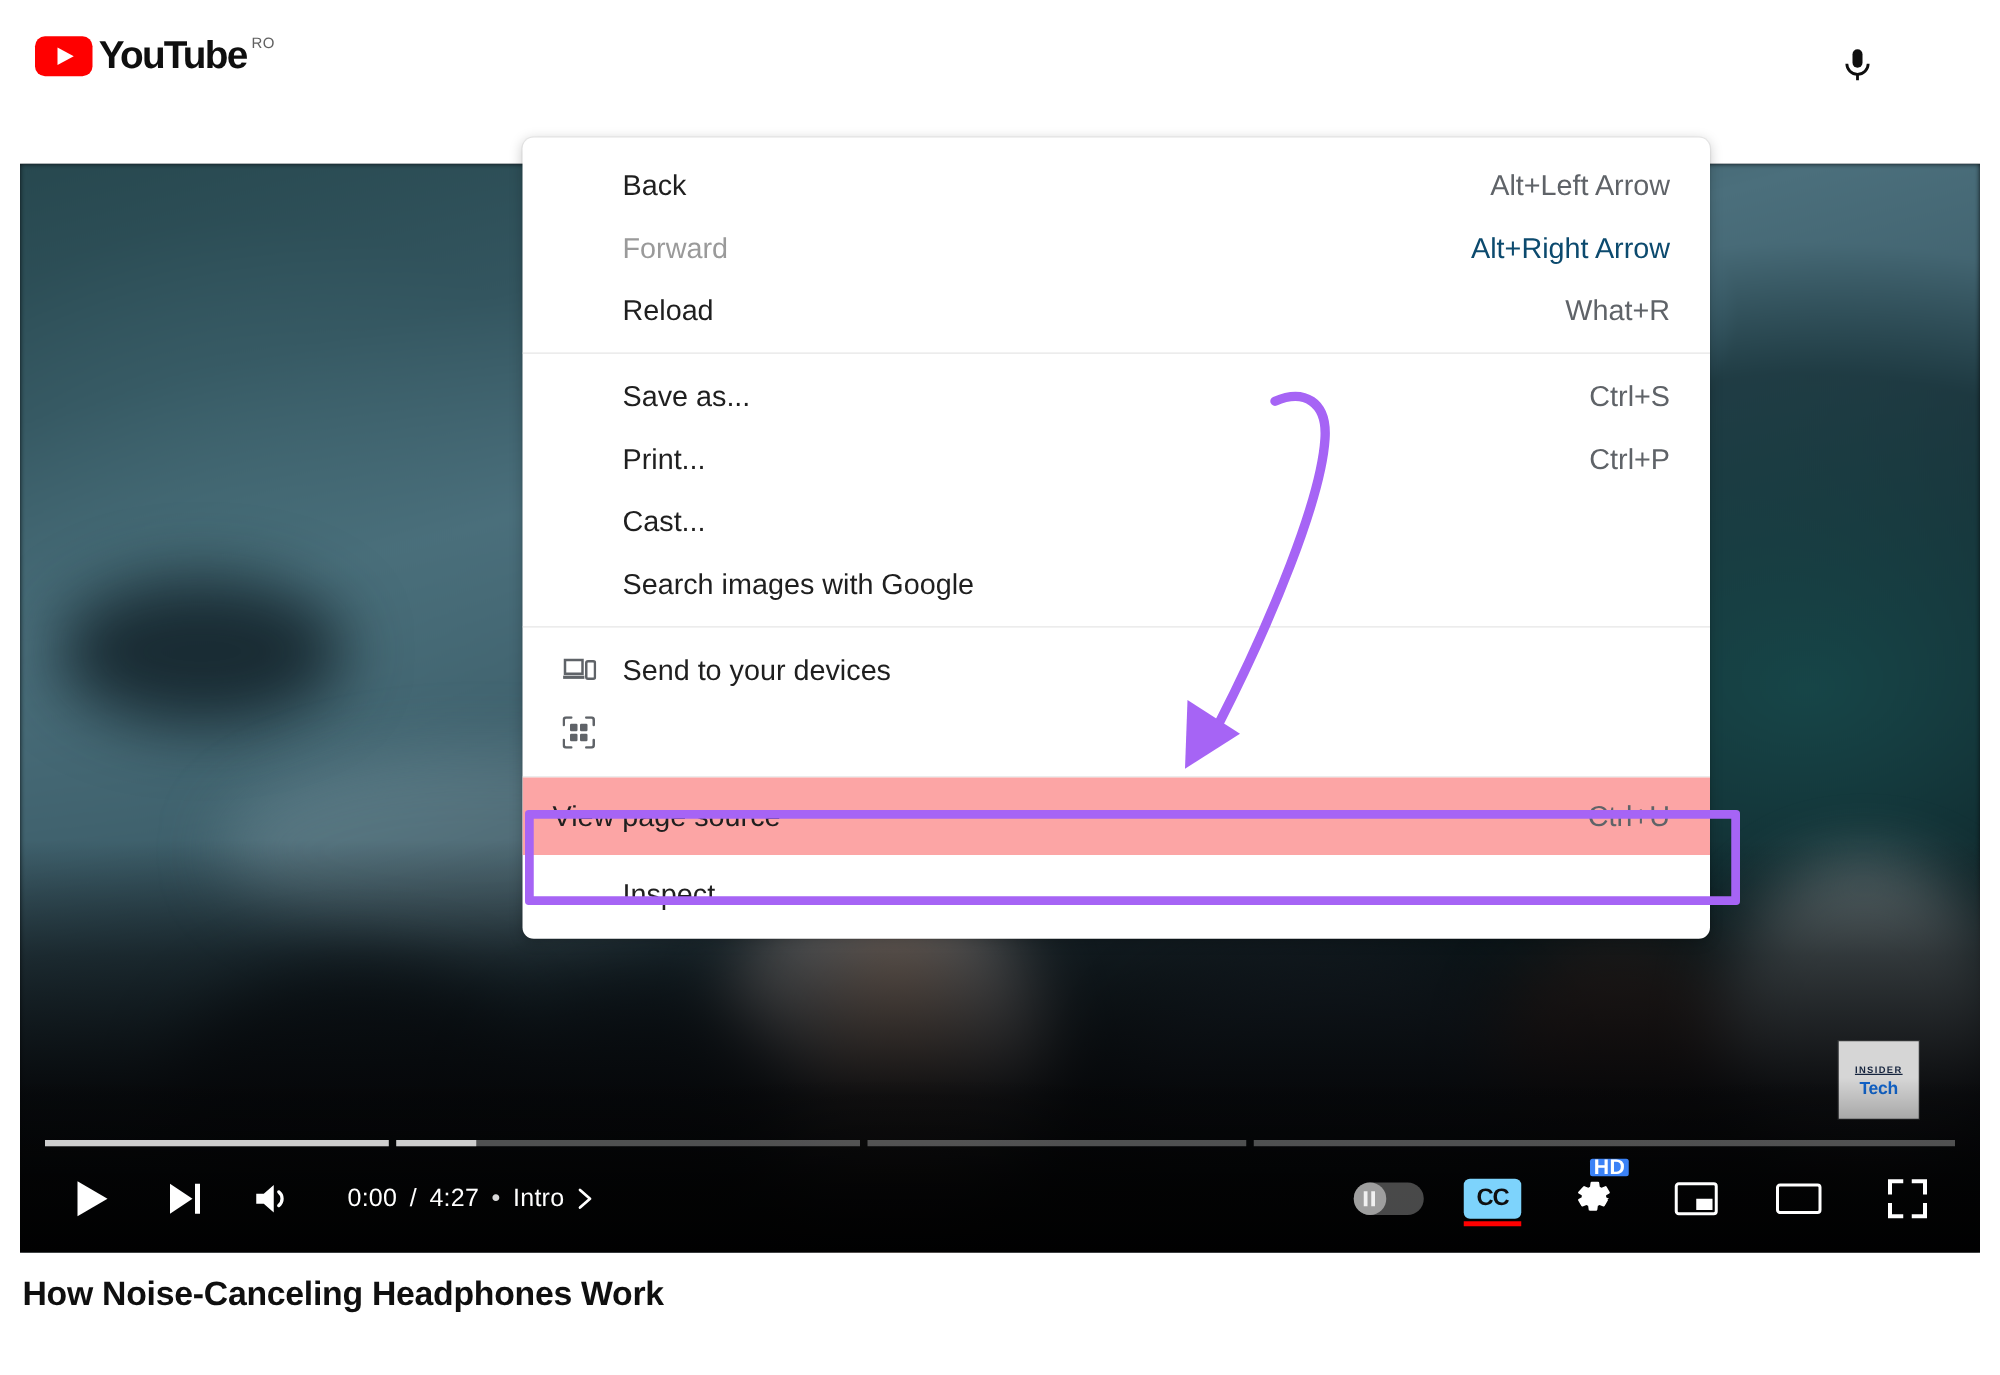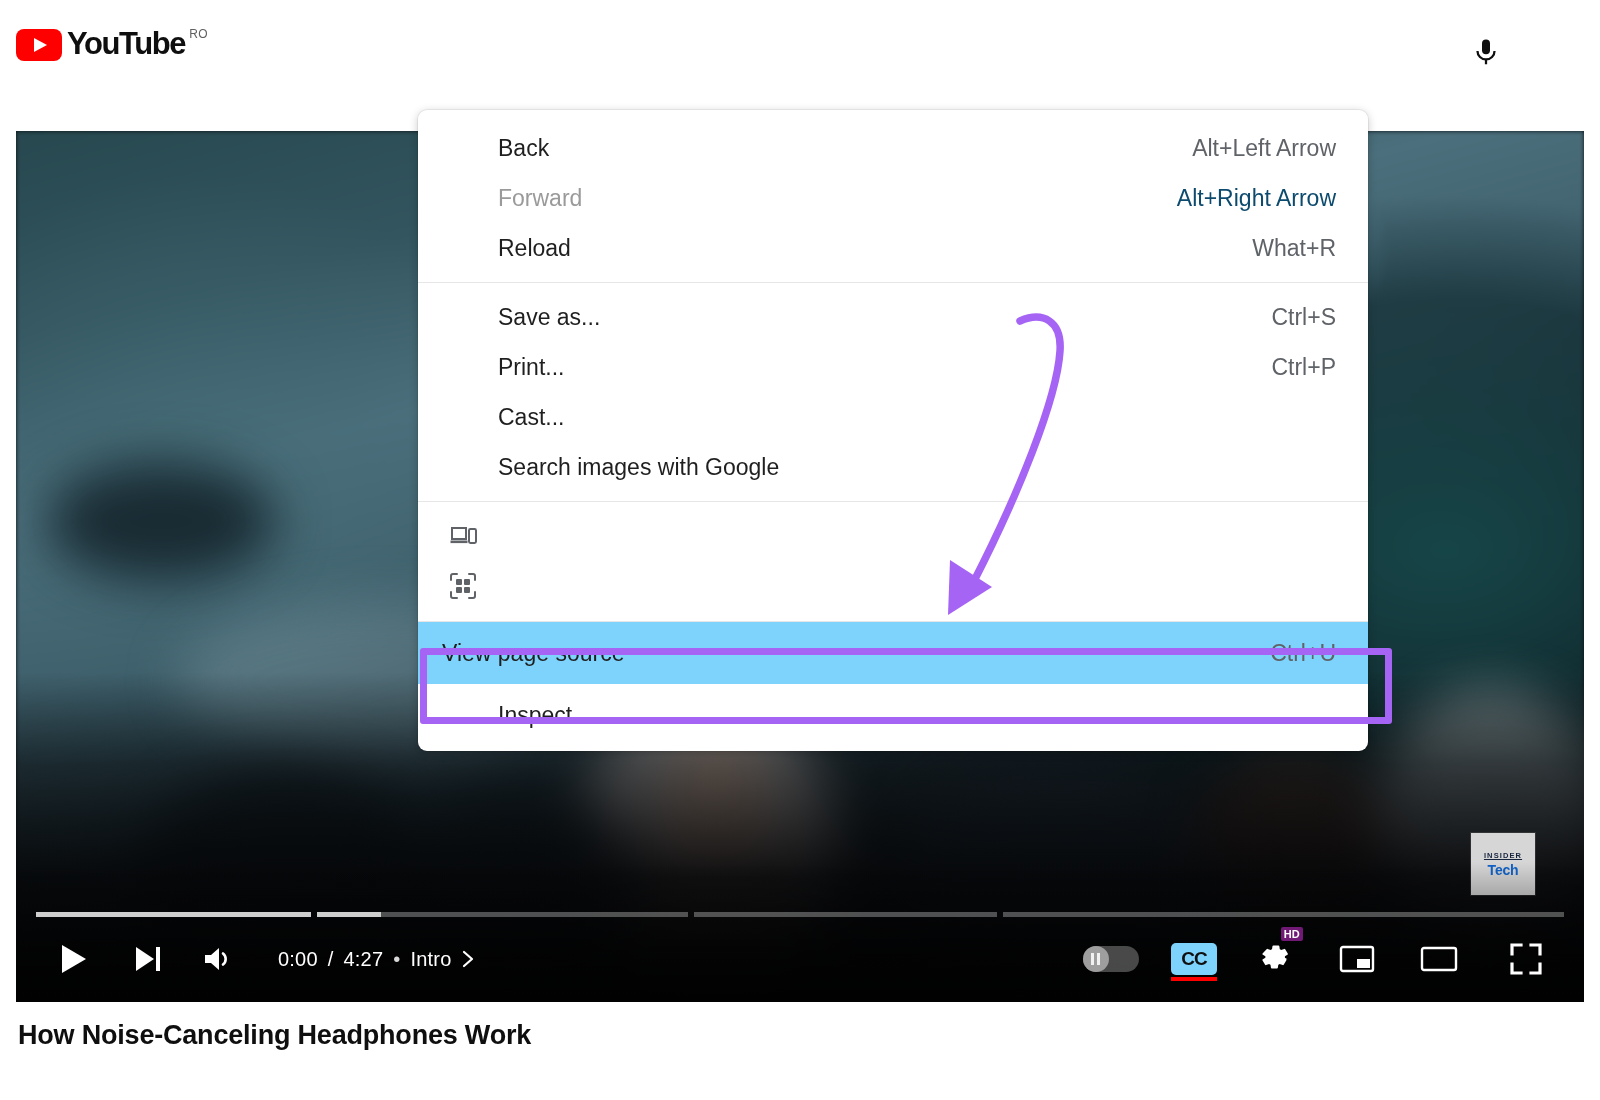--- a/index.html
+++ b/index.html
@@ -10,21 +10,21 @@
     position:relative;
     overflow:hidden;
   }
 
   
   #topbar{
     position:absolute; left:0; top:0; width:1600px; height:104px;
     background:#fff;
   }
   #yt-logo{
-    position:absolute; left:16px; top:27px;
+    position:absolute; left:28px; top:27px;
     display:flex; align-items:flex-start;
   }
   #yt-play-badge{
     width:46px; height:32px; background:#FF0000; border-radius:8px;
     position:relative; margin-top:2px;
   }
   #yt-play-badge::after{
     content:""; position:absolute; left:18px; top:9px;
     border-left:13px solid #fff;
     border-top:7.5px solid transparent;
@@ -153,21 +153,21 @@
     color:#0f0f0f; font-size:19px; font-weight:700; letter-spacing:-1px;
     display:flex; align-items:center; justify-content:center;
     position:relative;
   }
   #cc-underline{
     position:absolute; left:0; bottom:-10px; width:46px; height:4px; background:#FF0000;
   }
   #settings-wrap{ position:relative; }
   #hd-badge{
     position:absolute; right:-10px; top:-12px;
-    background:#701a75; color:#fff; font-size:11px; font-weight:700;
+    background:#3b82f6; color:#fff; font-size:17px; font-weight:700;
     padding:1px 3px; border-radius:2px; line-height:12px; letter-spacing:0.2px;
   }
 
   
   #ctxmenu{
     position:absolute; left:418px; top:110px; width:950px;
     background:#ffffff;
     border-radius:9px;
     box-shadow:0 2px 10px rgba(0,0,0,0.22), 0 0 0 1px rgba(0,0,0,0.05);
     padding:13px 0 11px 0;
@@ -182,21 +182,21 @@
   .mi.disabled{ color:#9a9a9a; cursor:default; }
   .mi .mi-icon{
     width:34px; margin-right:14px; display:flex; align-items:center; justify-content:flex-start;
     flex:none;
   }
   .mi .mi-icon.spacer{ }
   .mi .mi-label{ flex:1; }
   .mi .mi-accel{ color:#5f6368; font-size:23px; }
   .mi.disabled .mi-accel{ color:#0c4a6e; }
   .mi-sep{ height:1px; background:#e6e6e6; margin:9px 0 9px 0; }
-  .mi.highlight{ background:#7dd3fc; }
+  .mi.highlight{ background:#fca5a5; }
 
   #highlight-box{
     position:absolute; left:2px; top:538px; width:974px; height:76px;
     border:7px solid #a664f5; border-radius:3px; pointer-events:none;
   }
 
   
   #arrow-svg{
     position:absolute; left:910px; top:295px; width:220px; height:340px;
     pointer-events:none;
@@ -375,20 +375,21 @@
   <div class="mi-sep"></div>
 
   <div class="mi">
     <span class="mi-icon">
       <svg width="27" height="22" viewBox="0 0 27 22">
         <path d="M2 3 H16 V14 H2 Z" stroke="#5f6368" stroke-width="2" fill="none"></path>
         <rect x="0.5" y="15.5" width="17" height="2.6" fill="#5f6368"></rect>
         <rect x="19" y="4" width="7" height="14" rx="1.4" stroke="#5f6368" stroke-width="2" fill="none"></rect>
       </svg>
     </span>
+    <span class="mi-label">Send to your devices</span>
     <span class="mi-accel"></span>
   </div>
   <div class="mi">
     <span class="mi-icon">
       <svg width="26" height="26" viewBox="0 0 26 26">
         <path d="M1 7 V3 a2 2 0 0 1 2-2 H7" stroke="#5f6368" stroke-width="2" fill="none" stroke-linecap="round"></path>
         <path d="M19 1 H23 a2 2 0 0 1 2 2 V7" stroke="#5f6368" stroke-width="2" fill="none" stroke-linecap="round"></path>
         <path d="M25 19 V23 a2 2 0 0 1 -2 2 H19" stroke="#5f6368" stroke-width="2" fill="none" stroke-linecap="round"></path>
         <path d="M7 25 H3 a2 2 0 0 1 -2 -2 V19" stroke="#5f6368" stroke-width="2" fill="none" stroke-linecap="round"></path>
         <rect x="6" y="6" width="6" height="6" rx="1" fill="#5f6368"></rect>

